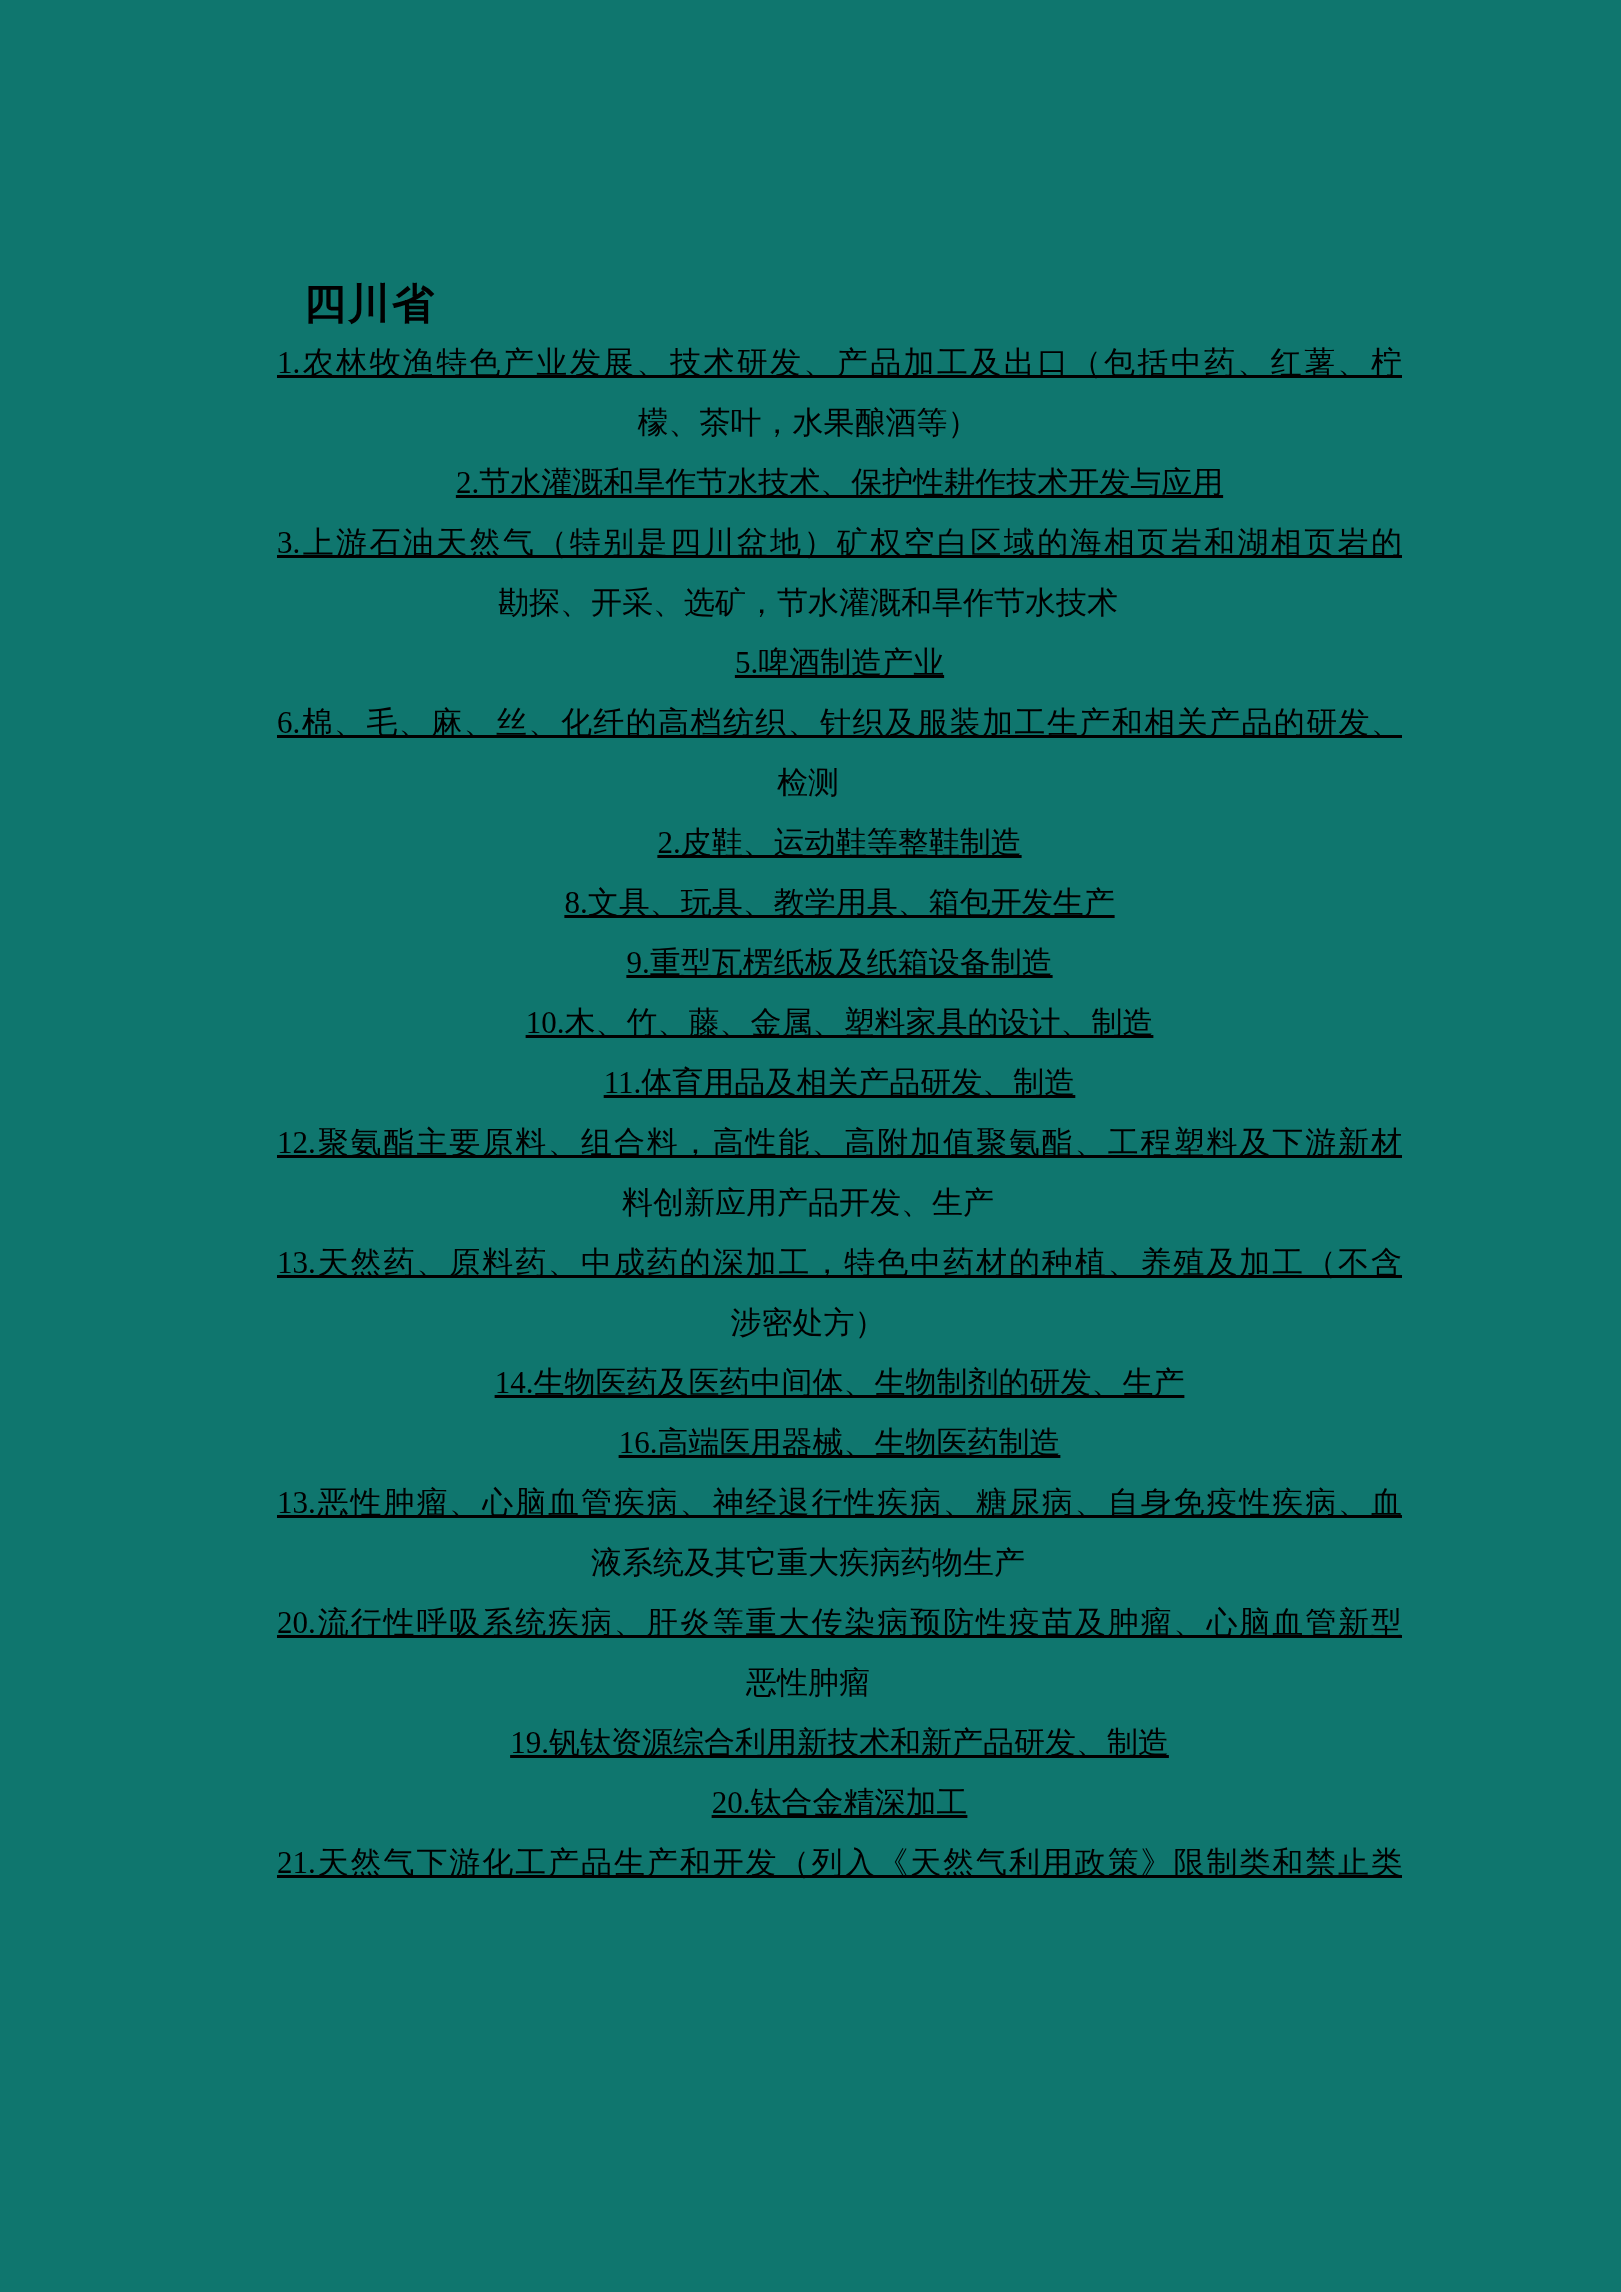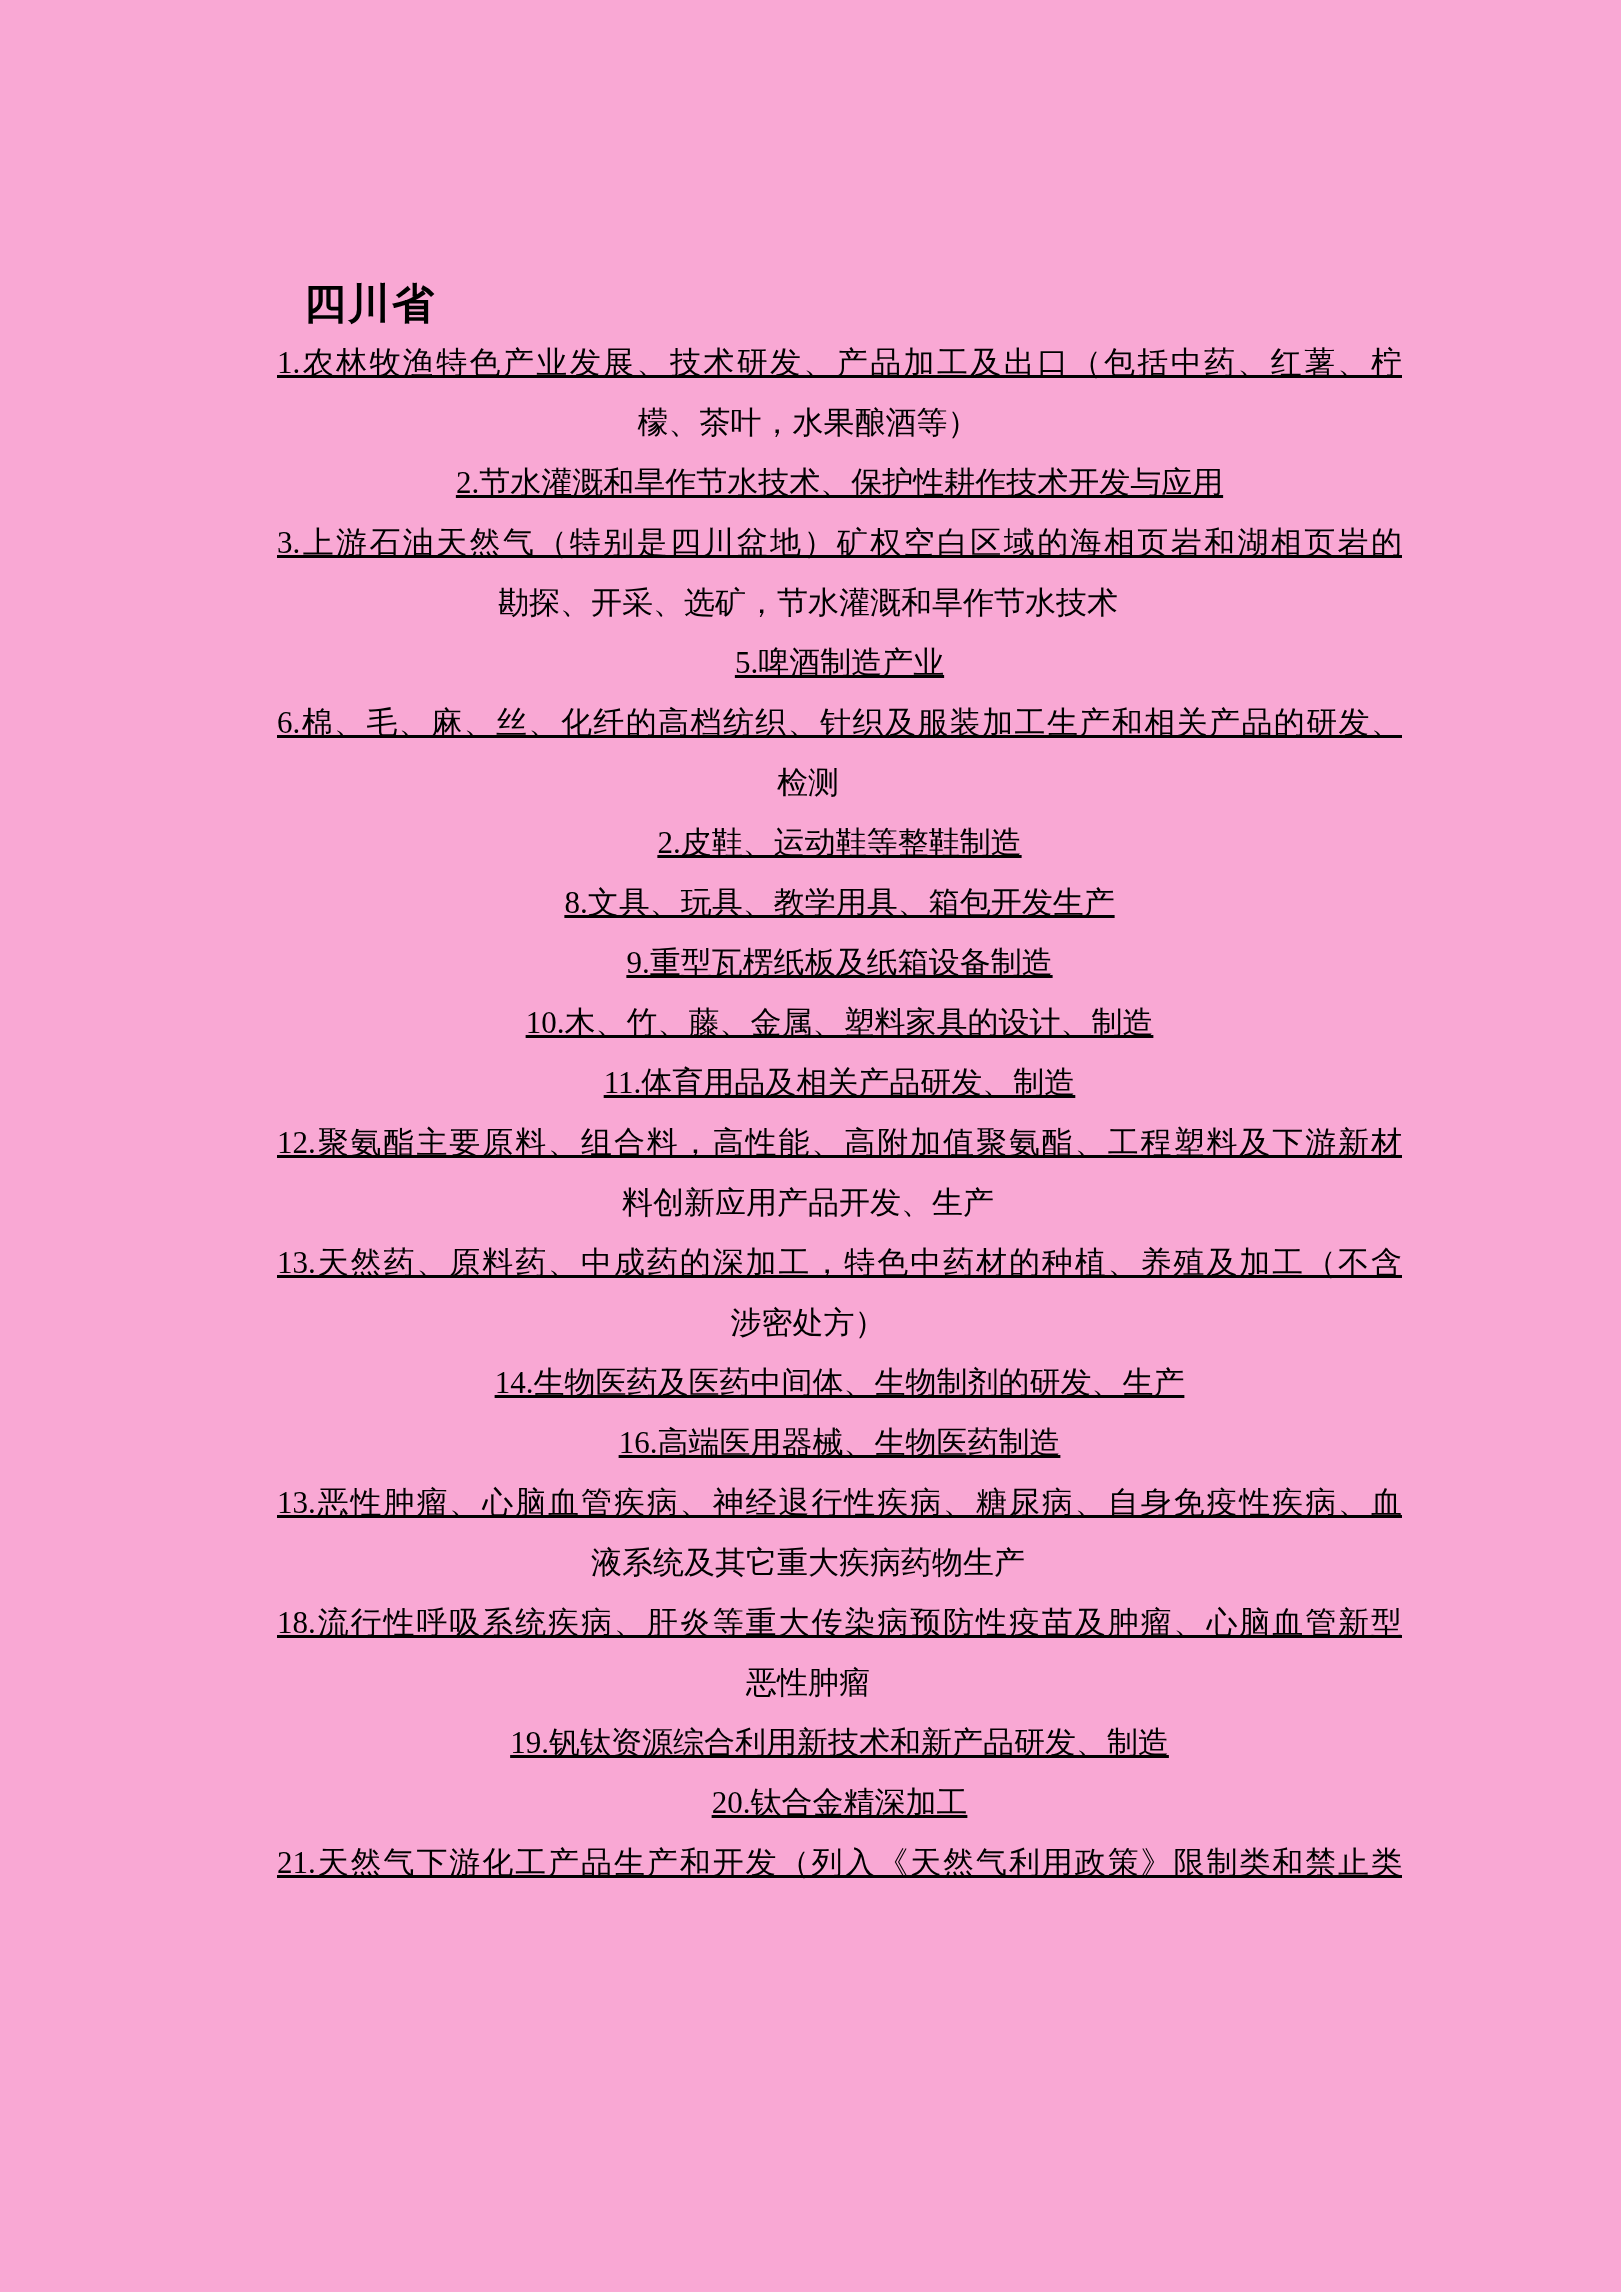--- a/index.html
+++ b/index.html
@@ -4,21 +4,21 @@
 <style>
   html, body {
     margin: 0;
     padding: 0;
     background: #ffffff;
   }
   .page {
     position: relative;
     width: 1621px;
     height: 2293px;
-    background: #f9a8d4;
+    background: #0f766e;
     color: #000000;
     font-family: "Liberation Serif", serif;
     overflow: hidden;
   }
   .content {
     position: absolute;
     left: 214px;
     top: 267px;
     width: 1188px;
   }
@@ -70,20 +70,20 @@
     <div class="line indent">10.木、竹、藤、金属、塑料家具的设计、制造</div>
     <div class="line indent">11.体育用品及相关产品研发、制造</div>
     <div class="line indent fill">12.聚氨酯主要原料、组合料，高性能、高附加值聚氨酯、工程塑料及下游新材</div>
     <div class="line">料创新应用产品开发、生产</div>
     <div class="line indent fill">13.天然药、原料药、中成药的深加工，特色中药材的种植、养殖及加工（不含</div>
     <div class="line">涉密处方）</div>
     <div class="line indent">14.生物医药及医药中间体、生物制剂的研发、生产</div>
     <div class="line indent">16.高端医用器械、生物医药制造</div>
     <div class="line indent fill">13.恶性肿瘤、心脑血管疾病、神经退行性疾病、糖尿病、自身免疫性疾病、血</div>
     <div class="line">液系统及其它重大疾病药物生产</div>
-    <div class="line indent fill">18.流行性呼吸系统疾病、肝炎等重大传染病预防性疫苗及肿瘤、心脑血管新型</div>
+    <div class="line indent fill">20.流行性呼吸系统疾病、肝炎等重大传染病预防性疫苗及肿瘤、心脑血管新型</div>
     <div class="line">恶性肿瘤</div>
     <div class="line indent">19.钒钛资源综合利用新技术和新产品研发、制造</div>
     <div class="line indent">20.钛合金精深加工</div>
     <div class="line indent fill">21.天然气下游化工产品生产和开发（列入《天然气利用政策》限制类和禁止类</div>
   </div>
 </div>
 
 
 </body></html>

